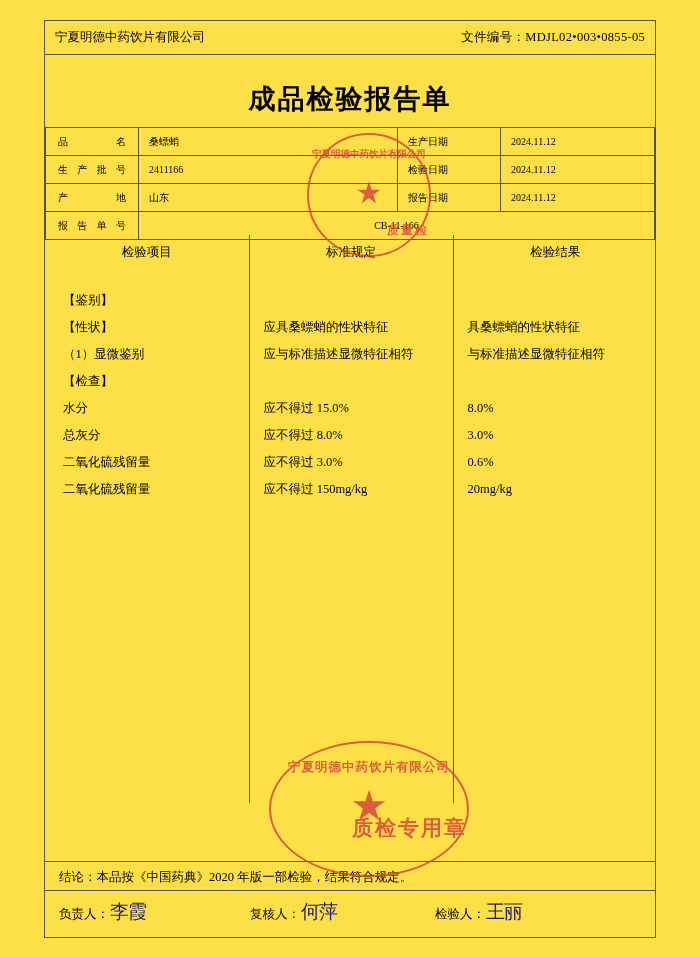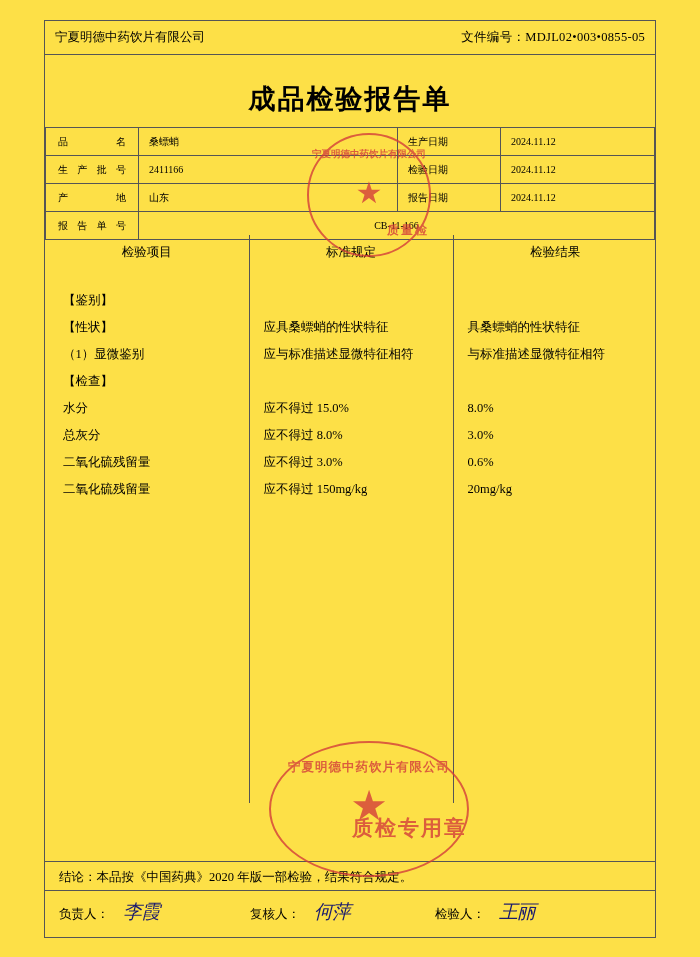--- a/index.html
+++ b/index.html
@@ -152,24 +152,23 @@
   }
   .sign {
     position: absolute;
     top: 8px;
   }
   .sign.s1 { left: 14px; }
   .sign.s2 { left: 205px; }
   .sign.s3 { left: 390px; }
   .sig-script {
     font-family: "DejaVu Serif", serif;
-    font-style: italic;
     font-size: 19px;
     color: #1a1a6e;
-    margin-left: 14px;
+    margin-left: 1px;
     letter-spacing: -1px;
   }
   
   .stamp {
     position: absolute;
     border-radius: 50%;
     border: 2.5px solid #d33a3a;
     color: #d33a3a;
     opacity: .78;
     pointer-events: none;

